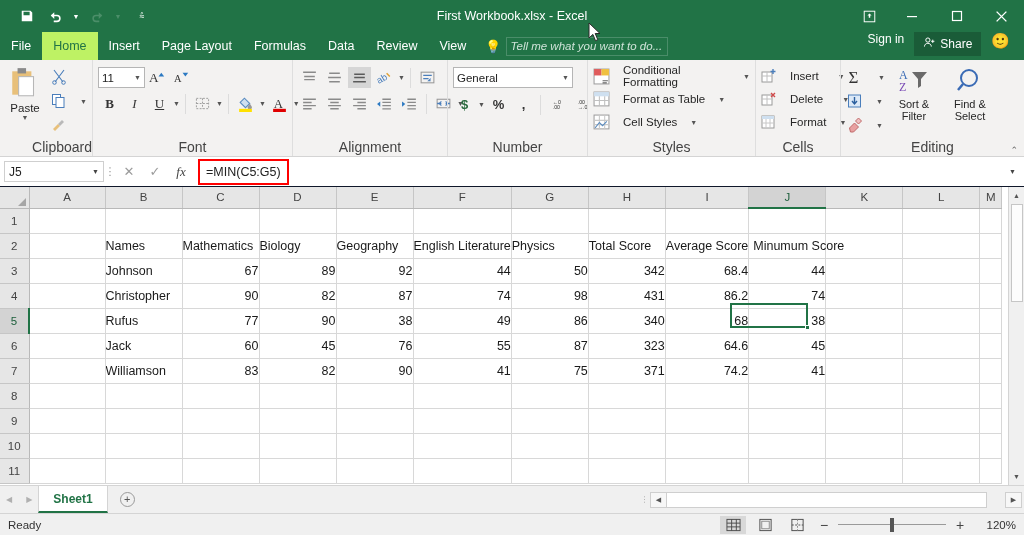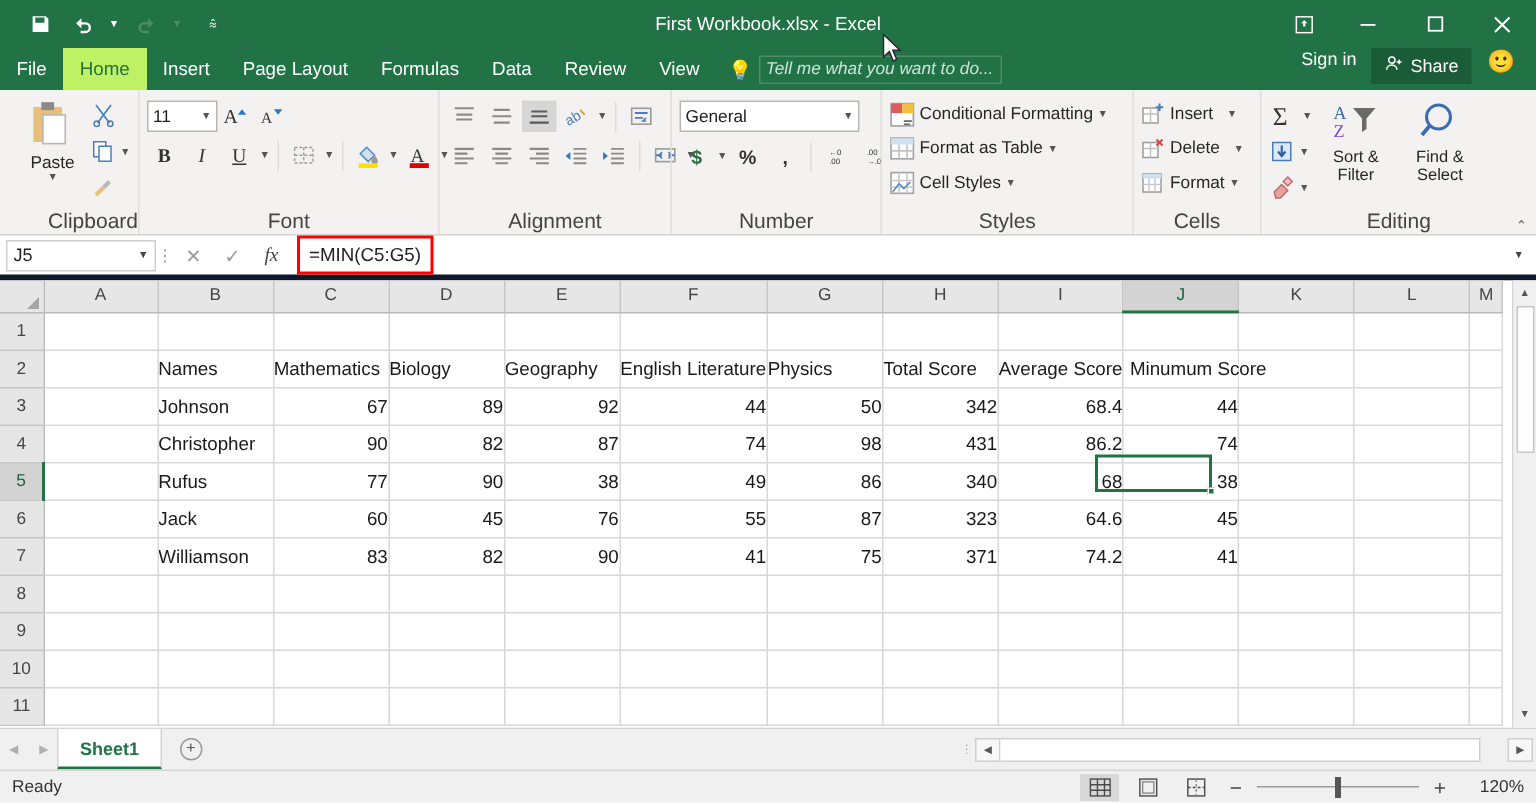--- a/index.html
+++ b/index.html
@@ -76,21 +76,21 @@
   .rgroup-body { flex: 1; display: flex; align-items: flex-start; padding: 4px 5px 0 5px; }
   .rgroup-label {
     height: 17px; font-size: 14px; color: #444; text-align: center; line-height: 15px;
     position: relative;
   }
   .big-btn {
     display: flex; flex-direction: column; align-items: center; width: 52px;
     font-size: 11px; color: #333; padding-top: 2px;
   }
   .small-btns { display: flex; flex-direction: column; gap: 2px; padding-top: 2px; }
-  .srow { display: flex; align-items: center; gap: 3px; height: 22px; }
+  .srow { display: flex; align-items: center; gap: 13px; height: 22px; }
   .icon { display: inline-flex; align-items: center; justify-content: center; }
   .caret { font-size: 7px; color: #555; }
   .lbl { font-size: 11.5px; color: #262626; }
 
   .fontname {
     width: 110px; height: 21px; border: 1px solid #b5b5b5; background: #fff;
     display: flex; align-items: center; padding: 0 3px; font-size: 11.5px; color: #222;
   }
   .fontsize {
     width: 47px; height: 21px; border: 1px solid #b5b5b5; background: #fff;
@@ -112,21 +112,21 @@
   .numfmt {
     width: 120px; height: 21px; border: 1px solid #b5b5b5; background: #fff;
     display: flex; align-items: center; padding: 0 3px; font-size: 11.5px; color: #222;
   }
   .stack-row { display: flex; align-items: center; gap: 2px; height: 23px; }
   .collapse-ribbon { position: absolute; right: 6px; bottom: 2px; font-size: 9px; color: #666; }
 
   
   .formulabar {
     flex: 0 0 30px; display: flex; align-items: center; background: #ffffff;
-    border-bottom: 4px solid #0f172a; padding: 0 4px;
+    border-bottom: 1px solid #0f172a; padding: 0 4px;
   }
   .namebox {
     width: 100px; height: 21px; border: 1px solid #cfcfcf; background: #fff;
     display: flex; align-items: center; padding: 0 4px; font-size: 12px; color: #222;
   }
   .namebox-caret { margin-left: auto; font-size: 7px; color: #444; }
   .fb-divider { width: 12px; text-align: center; color: #999; font-size: 11px; letter-spacing: 0; }
   .fb-btn { width: 26px; height: 22px; display: flex; align-items: center; justify-content: center;
     color: #9b9b9b; font-size: 13px; }
   .fb-fx { font-style: italic; font-family: "Liberation Serif", serif; color: #444; font-size: 13px; }

